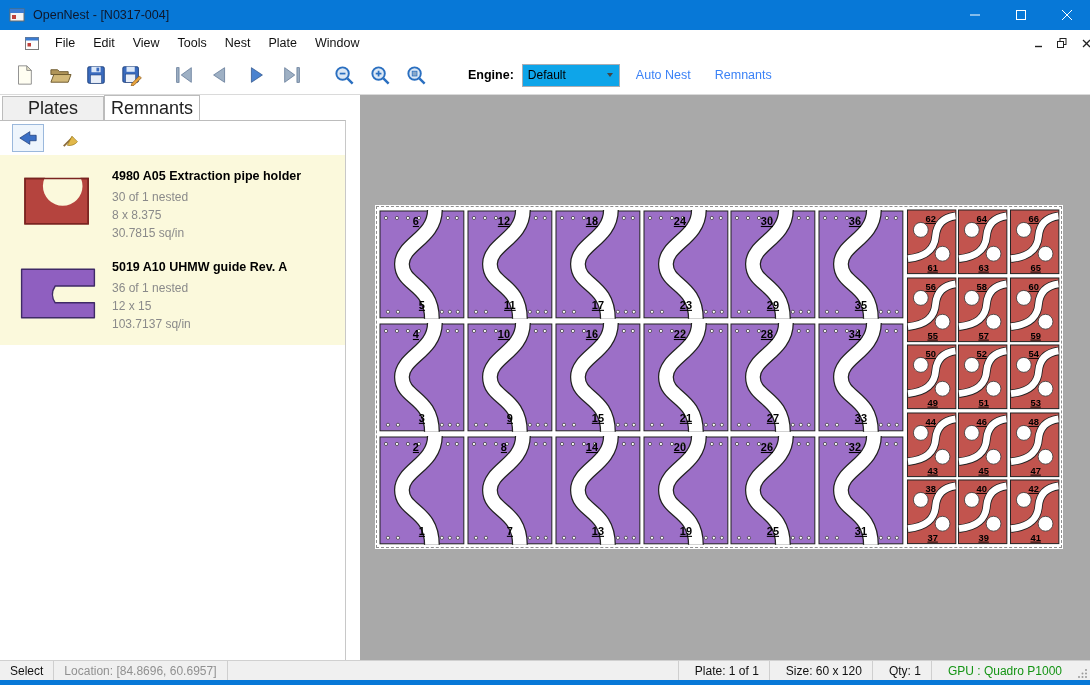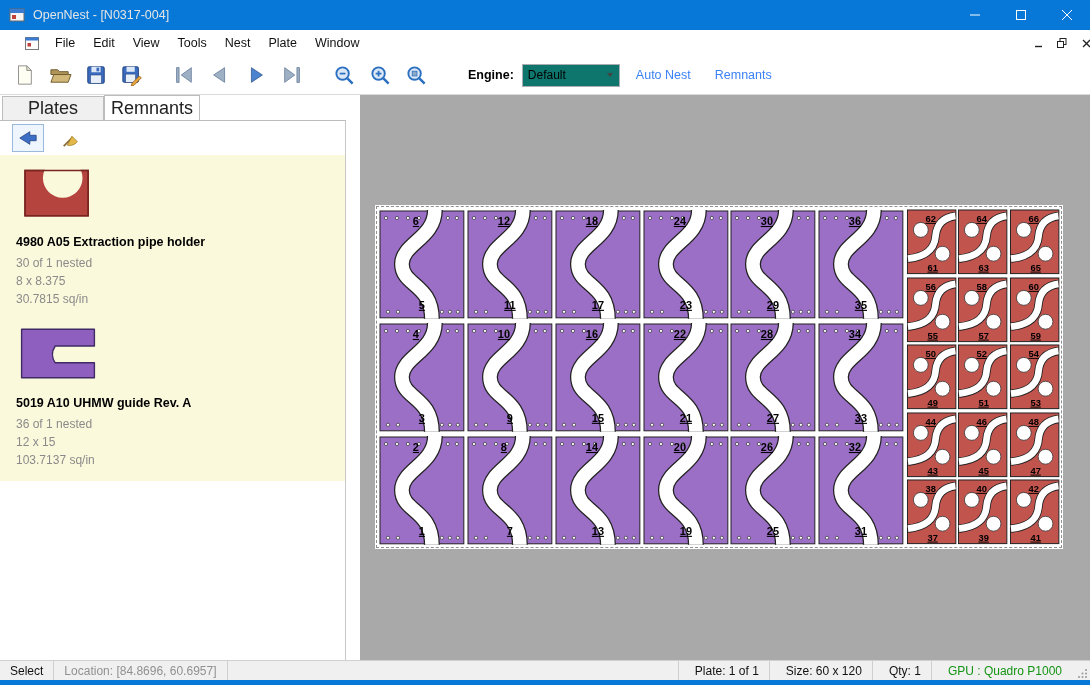--- a/index.html
+++ b/index.html
@@ -1,57 +1,57 @@
 <!DOCTYPE html>
 <html><head>
 <meta charset="utf-8">
 <style>
   html,body{margin:0;padding:0;}
   body{width:1090px;height:685px;position:relative;font-family:"Liberation Sans",sans-serif;overflow:hidden;background:#fff;}
 
   
-  .titlebar{position:absolute;left:0;top:0;width:100%;height:30px;background:#0778d7;display:flex;align-items:center;color:#e5e5e5;}
+  .titlebar{position:absolute;left:0;top:0;width:100%;height:30px;background:#0778d7;display:flex;align-items:center;color:#0f172a;}
   .titlebar .app-ic{margin:0 8px 0 9px;display:flex;}
   .titlebar .ttl{font-size:12.5px;}
   .win-controls{margin-left:auto;display:flex;height:100%;}
   .win-btn{width:46px;height:100%;display:flex;align-items:center;justify-content:center;}
 
   
   .menubar{position:absolute;left:14px;top:30px;width:100%;height:26px;background:#fff;display:flex;align-items:center;font-size:12.5px;color:#111;}
   .mdi-ic{margin:0 7px 0 11px;display:flex;}
   .menu-item{padding:5px 9px;}
   .mdi-controls{margin-left:auto;display:flex;align-items:center;padding-right:8px;gap:4px;}
   .mdi-btn{width:20px;height:18px;display:flex;align-items:center;justify-content:center;}
 
   
   .toolbar{position:absolute;left:0;top:56px;width:100%;height:38px;background:#fff;border-bottom:1px solid #dadada;display:flex;align-items:center;}
   .tgroup{display:flex;}
   .g1{margin-left:6px;} .g2{margin-left:16px;} .g3{margin-left:16px;}
   .tbtn{width:36px;height:32px;display:flex;align-items:center;justify-content:center;}
   .engine-label{font-weight:bold;font-size:12.5px;margin-left:34px;}
-  .combo{margin-left:8px;width:96px;height:21px;border:1px solid #abadb3;background:#0f766e;display:flex;align-items:center;font-size:12px;}
+  .combo{margin-left:8px;width:96px;height:21px;border:1px solid #abadb3;background:#0ea5e9;display:flex;align-items:center;font-size:12px;}
   .combo .val{flex:1;padding-left:5px;}
   .combo .arrow-zone{width:17px;height:100%;display:flex;align-items:center;justify-content:center;}
   .caret{width:0;height:0;border-left:3.5px solid transparent;border-right:3.5px solid transparent;border-top:4px solid #444;}
   .flatbtn{font-size:12.5px;padding:6px 8px;margin-left:8px;color:#3b82f6;}
 
   
   .main{position:absolute;left:0;top:95px;width:100%;height:565px;}
   .left-panel{position:absolute;left:0;top:0;width:346px;height:100%;background:#fff;}
   .tabs-row{height:25px;display:flex;align-items:flex-end;}
   .tab{box-sizing:border-box;height:24px;display:flex;align-items:center;justify-content:center;font-size:18px;border:1px solid #bcbcbc;border-bottom:none;background:#f0f0f0;color:#222;}
   .tab.plates{width:102px;margin-left:2px;}
   .tab.drawings{width:96px;background:#fff;height:25px;position:relative;z-index:3;}
   .panel-body{position:absolute;left:0;top:25px;right:0;bottom:0;background:#fff;border-top:1px solid #bcbcbc;border-right:1px solid #c8c8c8;}
   .panel-toolbar{height:34px;display:flex;align-items:center;padding-left:12px;gap:12px;}
   .ptbtn{width:30px;height:26px;display:flex;align-items:center;justify-content:center;}
   .ptbtn.boxed{border:1px solid #9ab8dc;background:#eef5fc;}
 
   .drawings-list{background:#fbf9dc;padding:2px 0 6px 0;}
-  .drawing-item{display:flex;padding:4px 6px 6px 10px;flex-direction:column;}
+  .drawing-item{display:flex;padding:4px 6px 6px 10px;}
   .thumb{width:96px;display:flex;align-items:center;justify-content:center;}
   .dtext{margin-left:6px;font-size:12px;color:#8a8a8a;line-height:18px;padding-top:6px;}
   .dtitle{font-size:12.5px;font-weight:bold;color:#000;margin-bottom:3px;}
 
   .splitter{position:absolute;left:346px;top:0;width:14px;height:100%;background:#fff;}
   .canvas{position:absolute;left:360px;top:0;right:0;bottom:0;background:#a9a9a9;}
 
   .plate{position:absolute;left:15px;top:110px;width:688px;height:344px;background:#fff;outline:1px dashed #8f8f8f;outline-offset:-2px;}
   .purple-grid{position:absolute;left:3px;top:3px;width:527px;height:338px;display:grid;grid-template-columns:repeat(6,1fr);grid-template-rows:repeat(3,1fr);}
   .red-grid{position:absolute;left:531px;top:3px;width:154px;height:338px;display:grid;grid-template-columns:repeat(3,1fr);grid-template-rows:repeat(5,1fr);}

